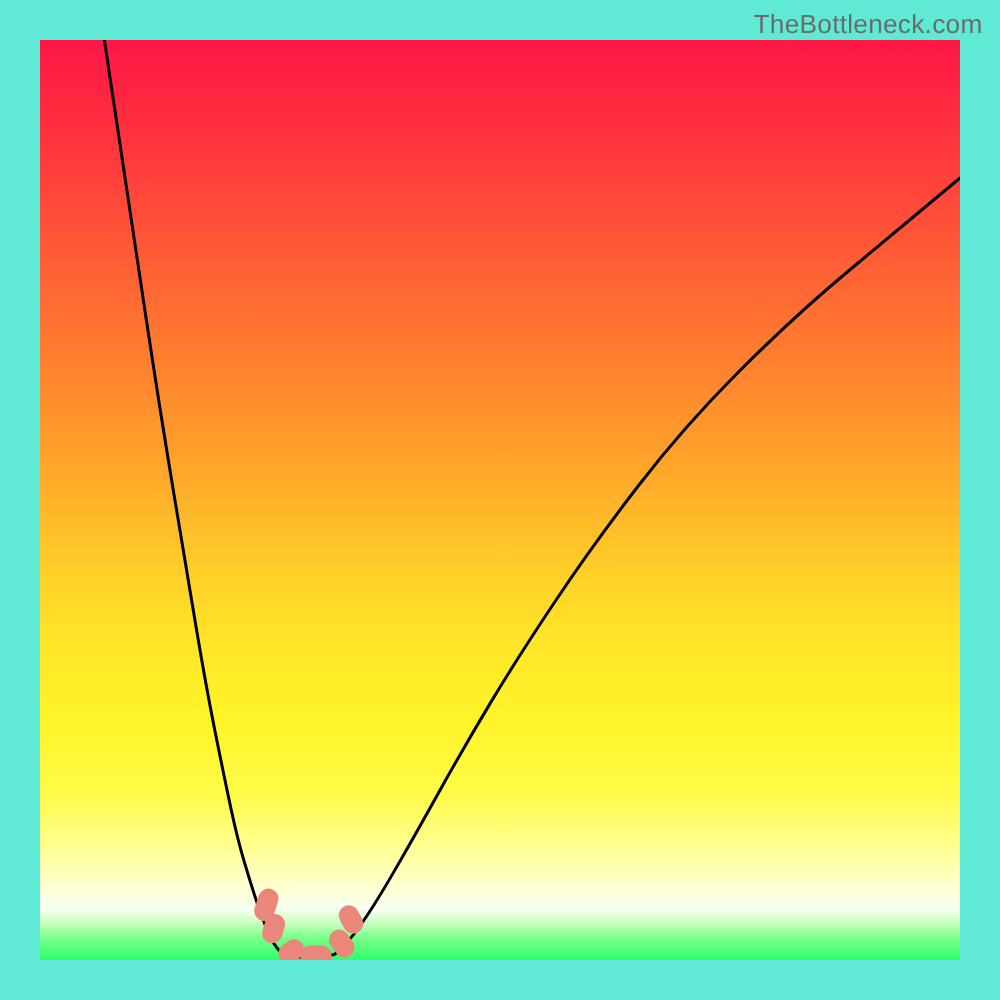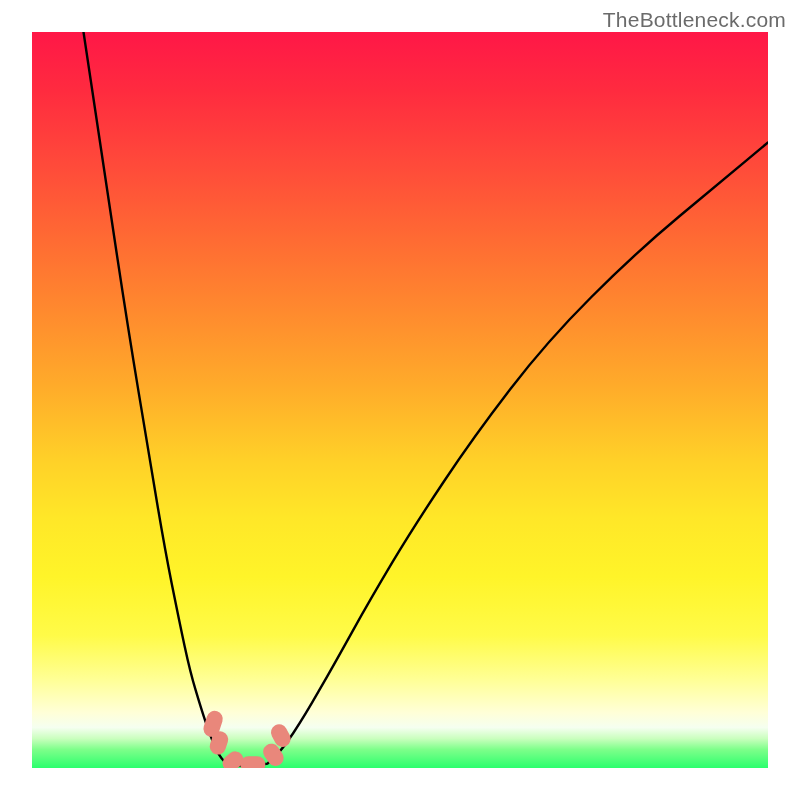--- a/index.html
+++ b/index.html
@@ -9,21 +9,21 @@
     height: 800px;
     background: #000;
     overflow: hidden;
   }
   .frame {
     position: absolute;
     left: 0;
     top: 0;
     width: 800px;
     height: 800px;
-    background: #ffffff;
+    background: #5eead4;
   }
   .plot {
     position: absolute;
     left: 32px;
     top: 32px;
     width: 736px;
     height: 736px;
     background: linear-gradient(to bottom,
       #ff1747 0%,
       #ff2b3f 8%,

